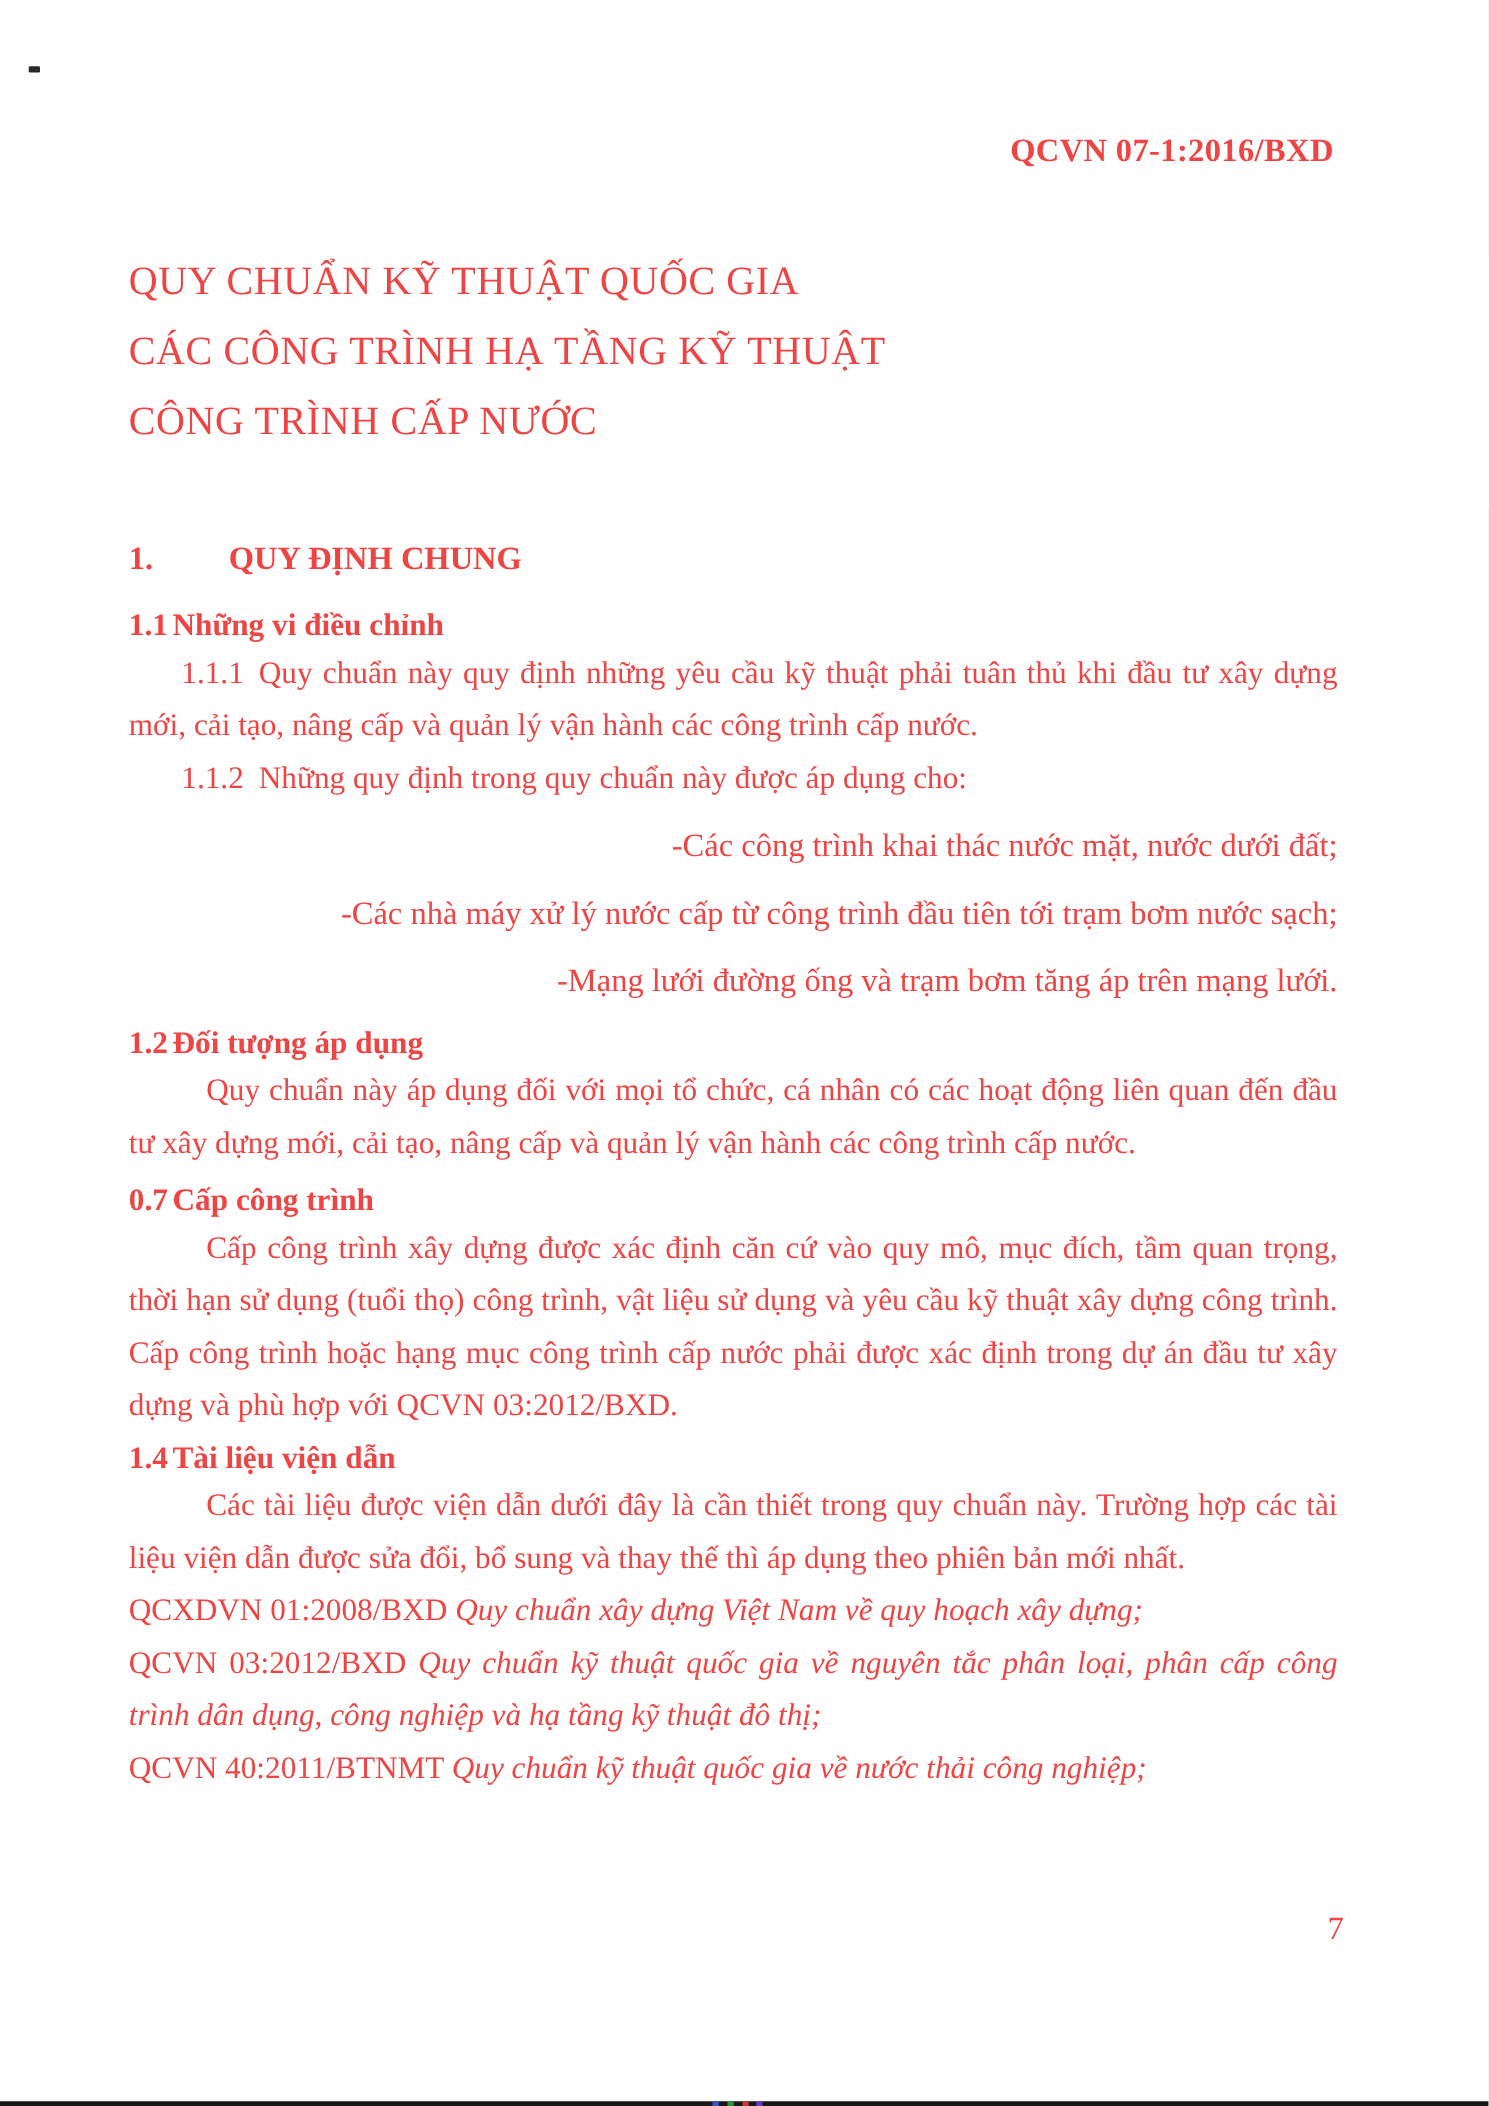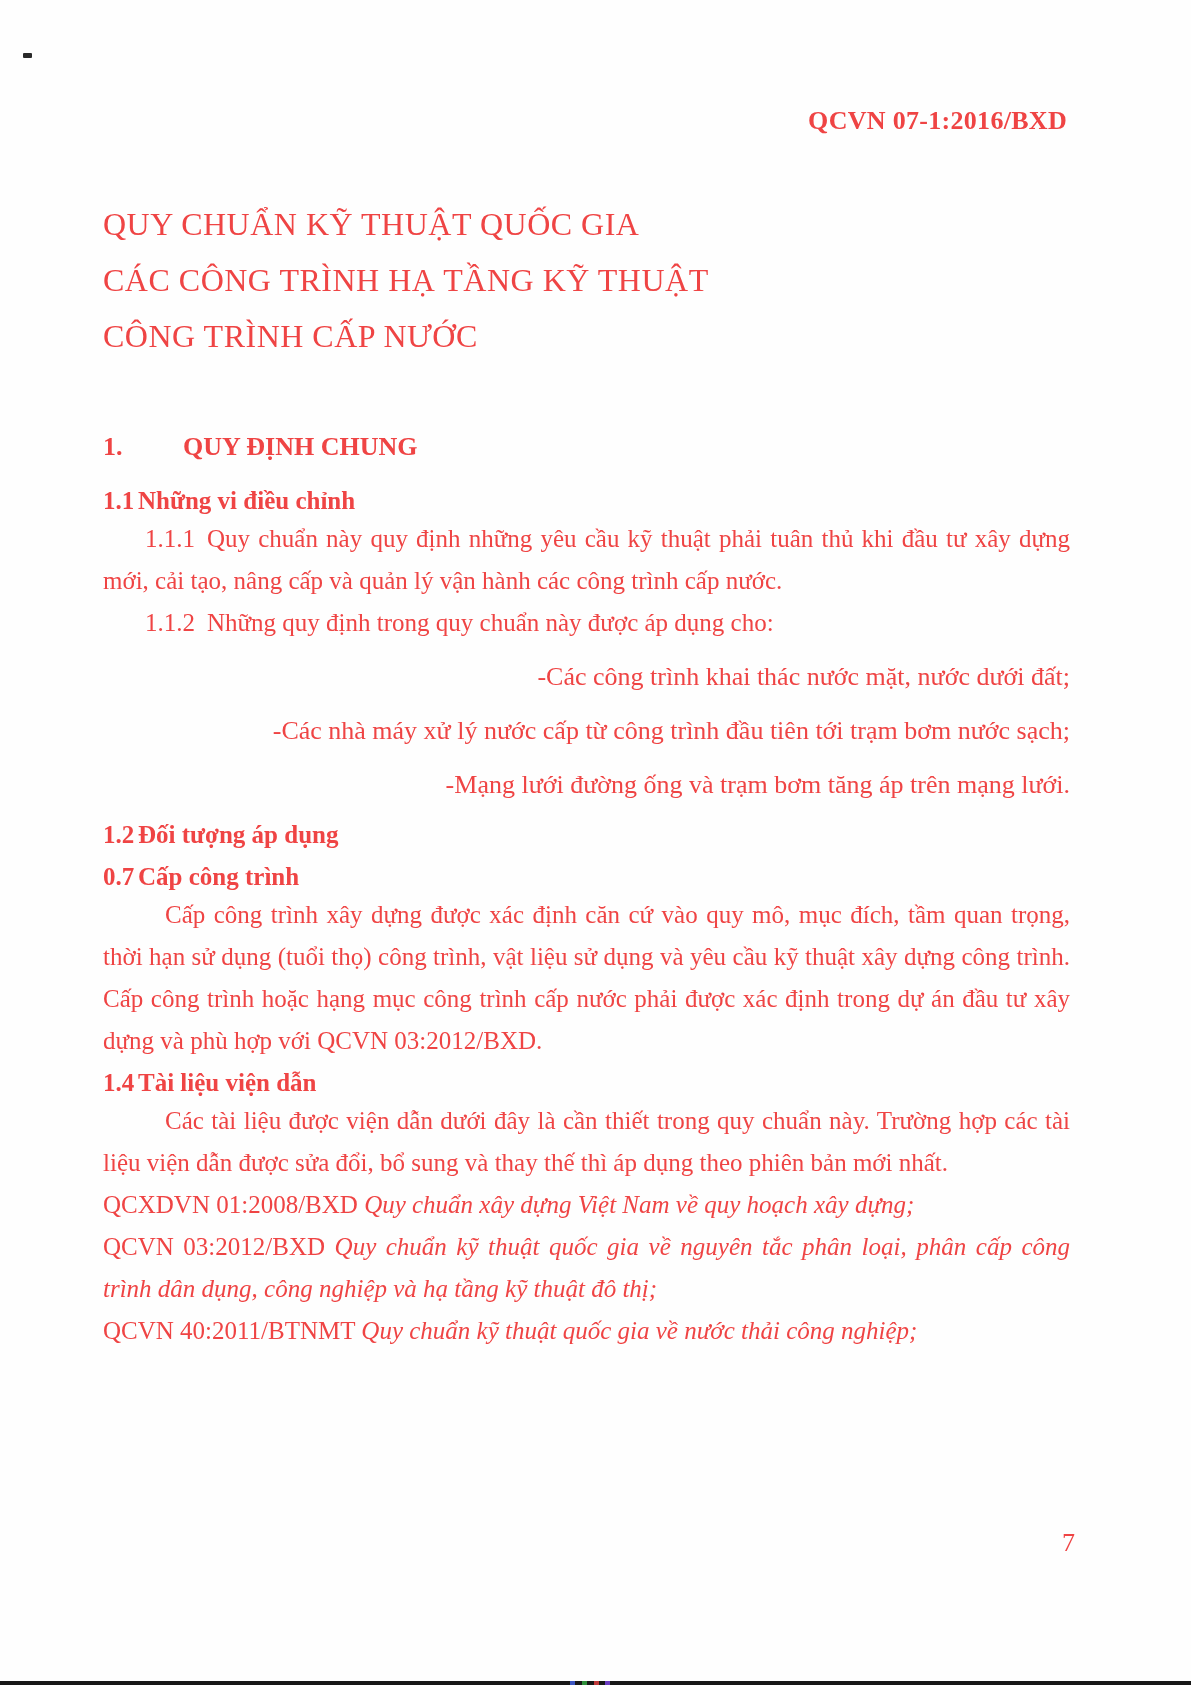--- a/index.html
+++ b/index.html
@@ -130,20 +130,21 @@
     <p class="para mt6"><span class="pnum">1.1.2</span><span>Những quy định trong quy chuẩn này được áp dụng cho:</span></p>
 
     <p class="bullet"><span class="dash">-</span><span>Các công trình khai thác nước mặt, nước dưới đất;</span></p>
 
     <p class="bullet"><span class="dash">-</span><span>Các nhà máy xử lý nước cấp từ công trình đầu tiên tới trạm bơm nước sạch;</span></p>
 
     <p class="bullet"><span class="dash">-</span><span>Mạng lưới đường ống và trạm bơm tăng áp trên mạng lưới.</span></p>
 
     <h3 class="h-sub mt12"><span class="num">1.2</span><span>Đối tượng áp dụng</span></h3>
 
+    <p class="para indent mt6">Quy chuẩn này áp dụng đối với mọi tổ chức, cá nhân có các hoạt động liên quan đến đầu tư xây dựng mới, cải tạo, nâng cấp và quản lý vận hành các công trình cấp nước.</p>
 
     <h3 class="h-sub mt8"><span class="num">0.7</span><span>Cấp công trình</span></h3>
 
     <p class="para indent mt8">Cấp công trình xây dựng được xác định căn cứ vào quy mô, mục đích, tầm quan trọng, thời hạn sử dụng (tuổi thọ) công trình, vật liệu sử dụng và yêu cầu kỹ thuật xây dựng công trình. Cấp công trình hoặc hạng mục công trình cấp nước phải được xác định trong dự án đầu tư xây dựng và phù hợp với QCVN 03:2012/BXD.</p>
 
     <h3 class="h-sub mt4"><span class="num">1.4</span><span>Tài liệu viện dẫn</span></h3>
 
     <p class="para indent mt8">Các tài liệu được viện dẫn dưới đây là cần thiết trong quy chuẩn này. Trường hợp các tài liệu viện dẫn được sửa đổi, bổ sung và thay thế thì áp dụng theo phiên bản mới nhất.</p>
 
     <p class="ref mt6"><span class="ref-code">QCXDVN 01:2008/BXD</span><span> </span><span class="ref-title">Quy chuẩn xây dựng Việt Nam về quy hoạch xây dựng;</span></p>

